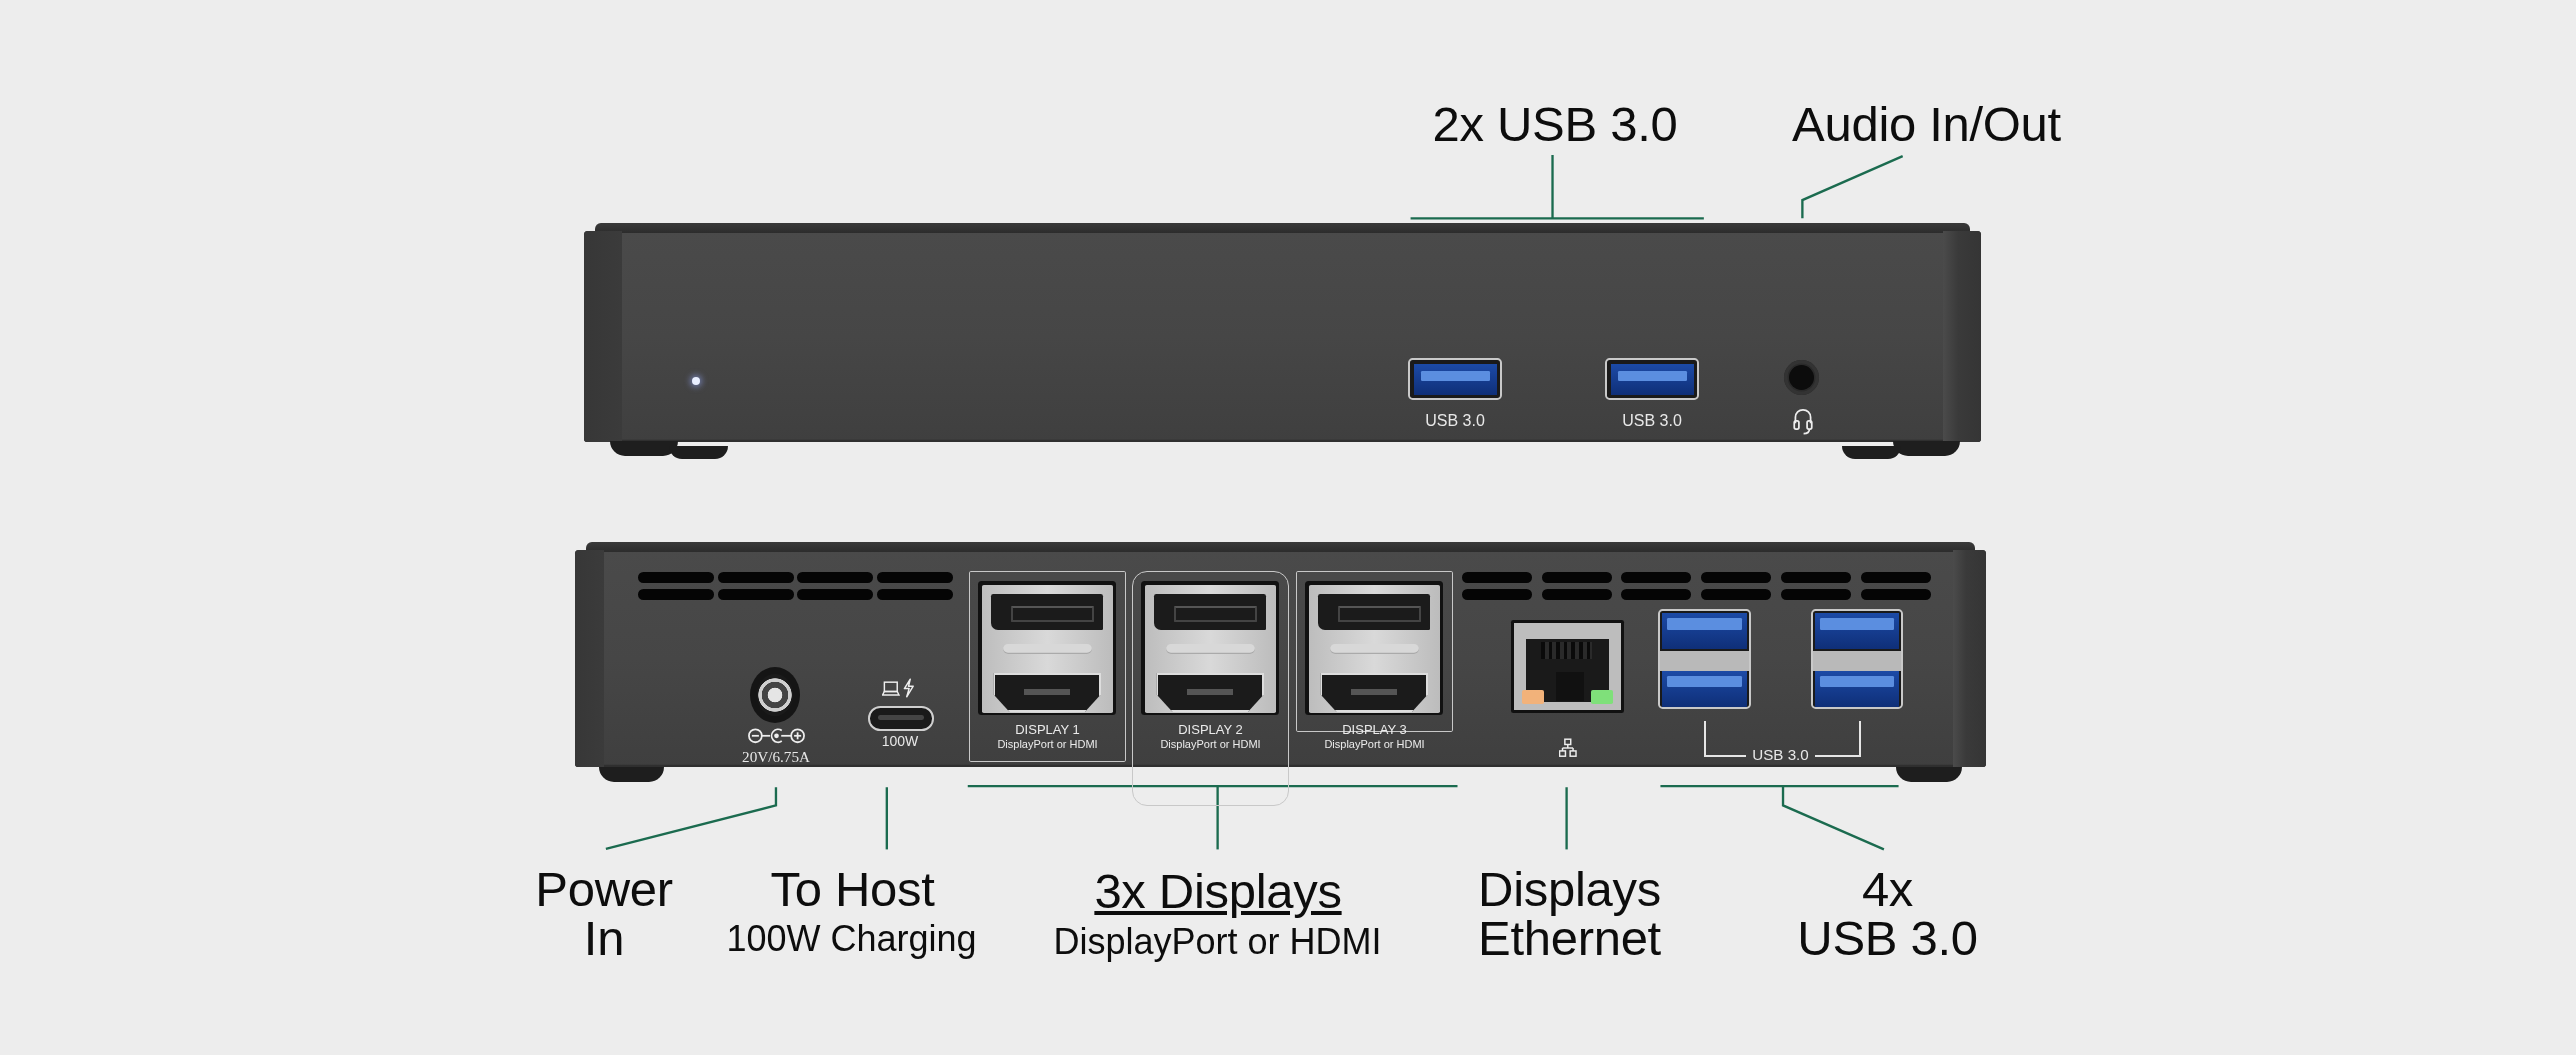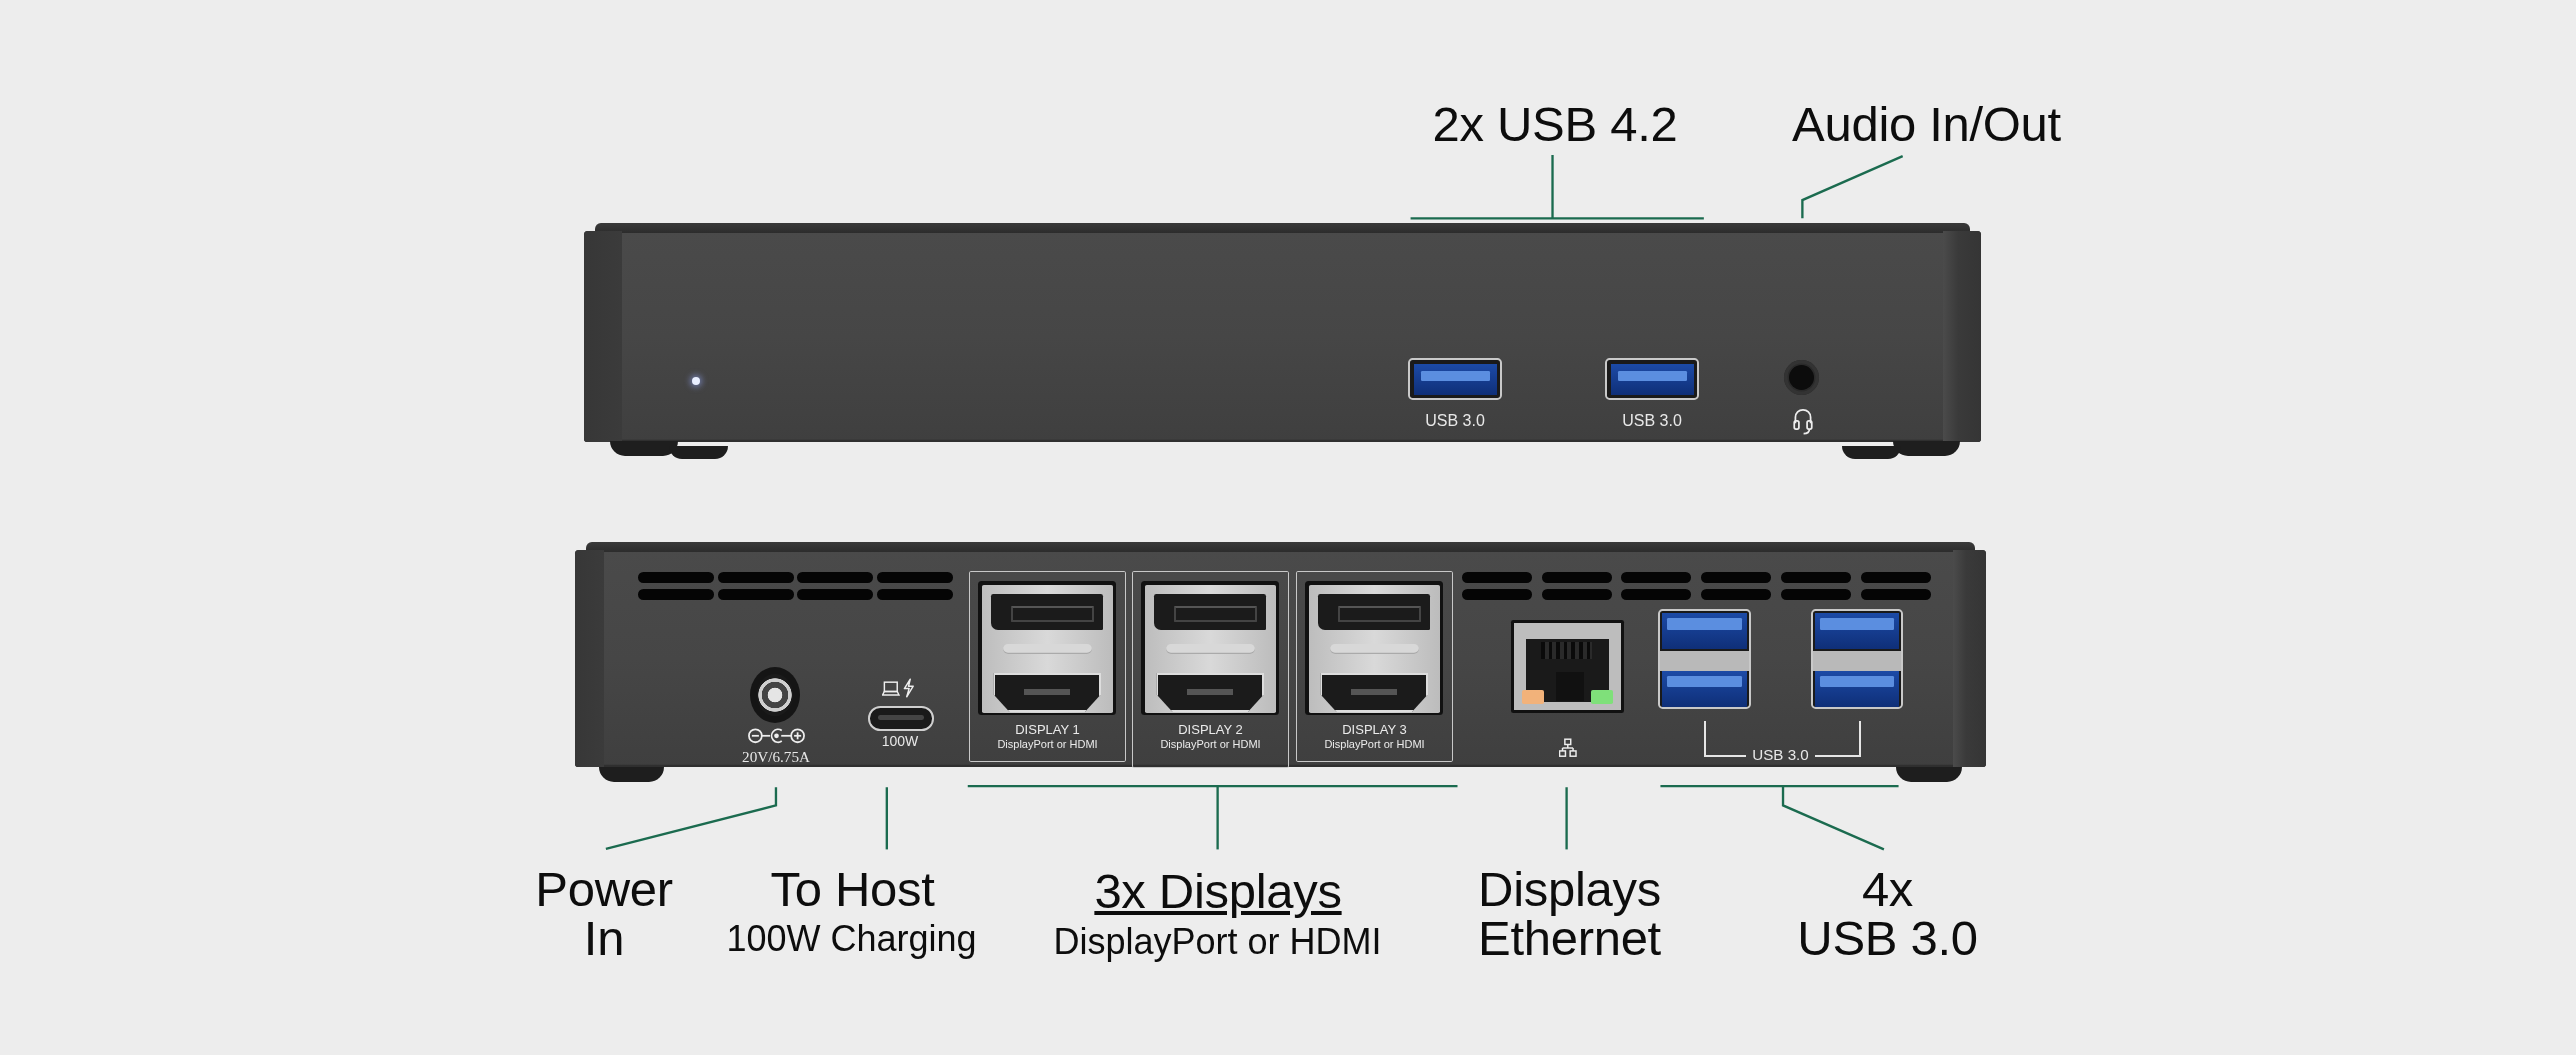--- a/index.html
+++ b/index.html
@@ -106,21 +106,21 @@
 
   <line x1="1650" y1="1340" x2="2485" y2="1340"></line>
   <line x1="2076" y1="1340" x2="2076" y2="1448"></line>
 
   <line x1="2671" y1="1342" x2="2671" y2="1448"></line>
 
   <line x1="2831" y1="1340" x2="3237" y2="1340"></line>
   <polyline points="3040,1340 3040,1373 3212,1448"></polyline>
 </svg>
 
-<div class="callout-title" style="left:1427px; top:100px; width:256px;">2x USB 4.2</div>
+<div class="callout-title" style="left:1427px; top:100px; width:256px;">2x USB 3.0</div>
 <div class="callout-title" style="left:1777px; top:100px; width:299px;">Audio In/Out</div>
 
 <div class="device" style="left:584px; top:231px; width:1397px; height:211px;">
   <div class="top-bevel"></div>
   <div class="side-left"></div>
   <div class="side-right"></div>
   <div class="led" style="left:108px; top:146px;"></div>
 
   <div class="usb-a" style="left:824px; top:127px; width:94px; height:42px;">
     <div class="bay">
@@ -215,37 +215,37 @@
         <div class="disp-bar"></div>
         <div class="hdmi-open">
             <div class="pin"></div>
           </div>
       </div>
     </div>
     <div class="disp-label" style="top:150px; font-size:13px;">DISPLAY 1</div>
     <div class="disp-label" style="top:166px; font-size:11px;">DisplayPort or HDMI</div>
   </div>
 
-  <div class="disp-box" style="left:557px; top:21px; width:157px; height:197px;">
+  <div class="disp-box" style="left:557px; top:21px; width:157px; height:235px;border-radius:15px;">
     <div class="disp-cage">
       <div class="disp-metal">
         <div class="dp-open">
             <div class="pin"></div>
           </div>
         <div class="disp-bar"></div>
         <div class="hdmi-open">
             <div class="pin"></div>
           </div>
       </div>
     </div>
     <div class="disp-label" style="top:150px; font-size:13px;">DISPLAY 2</div>
     <div class="disp-label" style="top:166px; font-size:11px;">DisplayPort or HDMI</div>
   </div>
 
-  <div class="disp-box" style="left:721px; top:21px; width:157px; height:191px;">
+  <div class="disp-box" style="left:721px; top:21px; width:157px; height:161px;">
     <div class="disp-cage">
       <div class="disp-metal">
         <div class="dp-open">
             <div class="pin"></div>
           </div>
         <div class="disp-bar"></div>
         <div class="hdmi-open">
             <div class="pin"></div>
           </div>
       </div>

